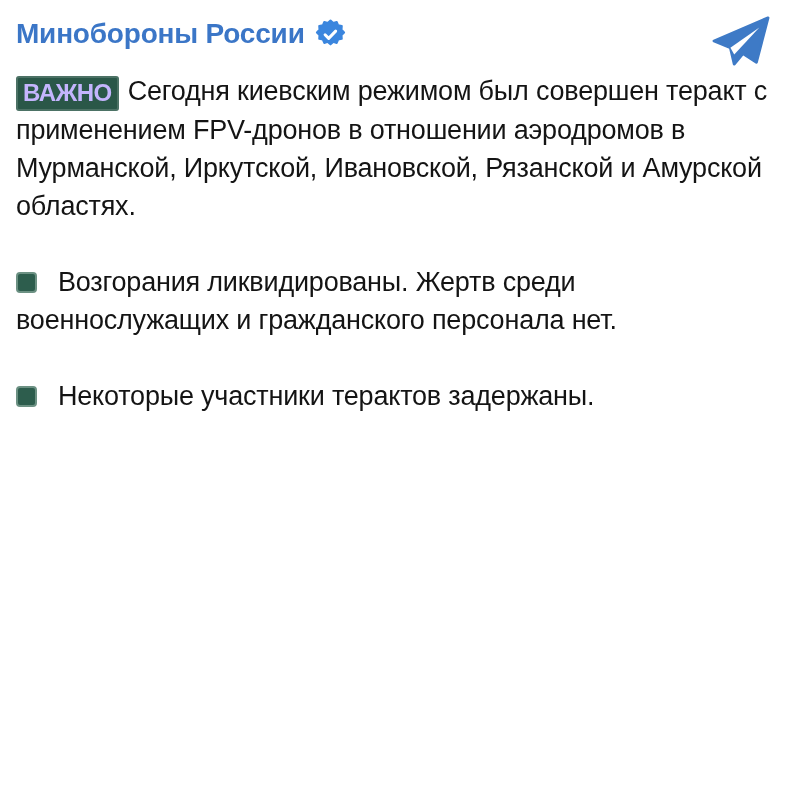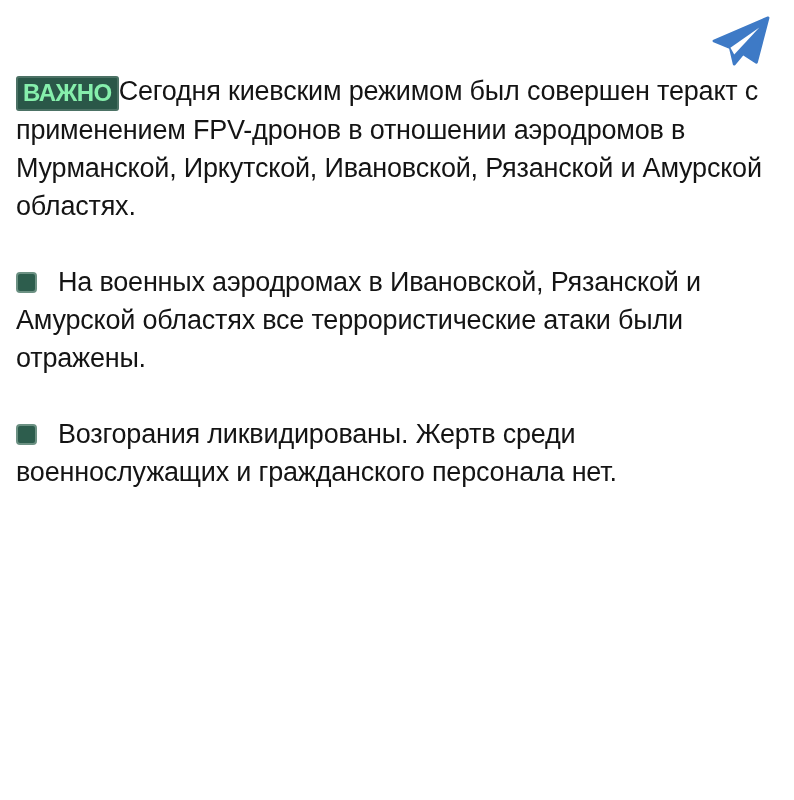--- a/index.html
+++ b/index.html
@@ -34,68 +34,78 @@
     color: #141414;
     letter-spacing: -0.2px;
     margin: 0 0 38px 0;
   }
   .lead { font-weight: 700; }
   .lead .lead-text { font-weight: 400; }
 
   .important-badge {
     display: inline-block;
     background: #2a5748;
-    color: #86efac;
+    color: #c4b5fd;
     font-weight: 700;
     font-size: 24px;
     line-height: 1;
     padding: 5px 7px 6px 7px;
     border-radius: 3px;
     letter-spacing: -0.5px;
     box-shadow: inset 0 0 0 2px rgba(255,255,255,0.16);
     vertical-align: -1px;
+    margin-right: 9px;
   }
 
   .bullet .sq {
     display: inline-block;
     width: 21px; height: 21px;
     background: #2d5d4d;
     border: 2px solid #6c9183;
     border-radius: 4px;
     vertical-align: -2px;
     margin-right: 21px;
   }
   .bullet:last-child { margin-bottom: 0; }
 </style>
 </head>
 <body>
 
 <div class="page">
 
   <div class="header">
+    <div class="channel-row">
+      <span class="channel-title">Минобороны России</span>
+      <span class="verified">
+        <svg width="31" height="31" viewBox="0 0 24 24" aria-hidden="true">
+          <path fill="#3b86de" stroke="#3b86de" stroke-width="1.6" stroke-linejoin="round" d="M12 1.2l2.1 1.9 2.7-.8 1.1 2.6 2.8.6-.2 2.8 2 2.1-2 2.1.2 2.8-2.8.6-1.1 2.6-2.7-.8-2.1 1.9-2.1-1.9-2.7.8-1.1-2.6-2.8-.6.2-2.8-2-2.1 2-2.1-.2-2.8 2.8-.6 1.1-2.6 2.7.8z"></path>
+          <path fill="none" stroke="#ffffff" stroke-width="2.3" stroke-linecap="round" stroke-linejoin="round" d="M7.8 12.2l2.8 2.8 5.4-5.6"></path>
+        </svg>
+      </span>
+    </div>
     <span class="plane">
       <svg width="62" height="54" viewBox="0 0 64 56" aria-hidden="true">
         <g fill="#3e7ac6" stroke="#3e7ac6" stroke-width="3" stroke-linejoin="round">
           <path d="M60 4 L4 28 L21 35 L25 52 L34 41 L48 50 Z"></path>
         </g>
         <path d="M21 35 L51 14 L25 42 Z" fill="#ffffff"></path>
       </svg>
     </span>
   </div>
 
   <div class="post">
 
     <p class="lead">
       <span class="important-badge">ВАЖНО</span><span class="lead-text">Сегодня киевским режимом был совершен теракт с применением FPV-дронов в отношении аэродромов в Мурманской, Иркутской, Ивановской, Рязанской и Амурской областях.</span>
     </p>
 
-    <p class="bullet">
-      <span class="sq"></span><span>На военных аэродромах в Ивановской, Рязанской и Амурской областях все террористические атаки были отражены.</span>
-    </p>
 
 
     <p class="bullet">
       <span class="sq"></span><span>Возгорания ликвидированы. Жертв среди военнослужащих и гражданского персонала нет.</span>
     </p>
 
+    <p class="bullet">
+      <span class="sq"></span><span>Некоторые участники терактов задержаны.</span>
+    </p>
 
   </div>
 </div>
 
 </body></html>

